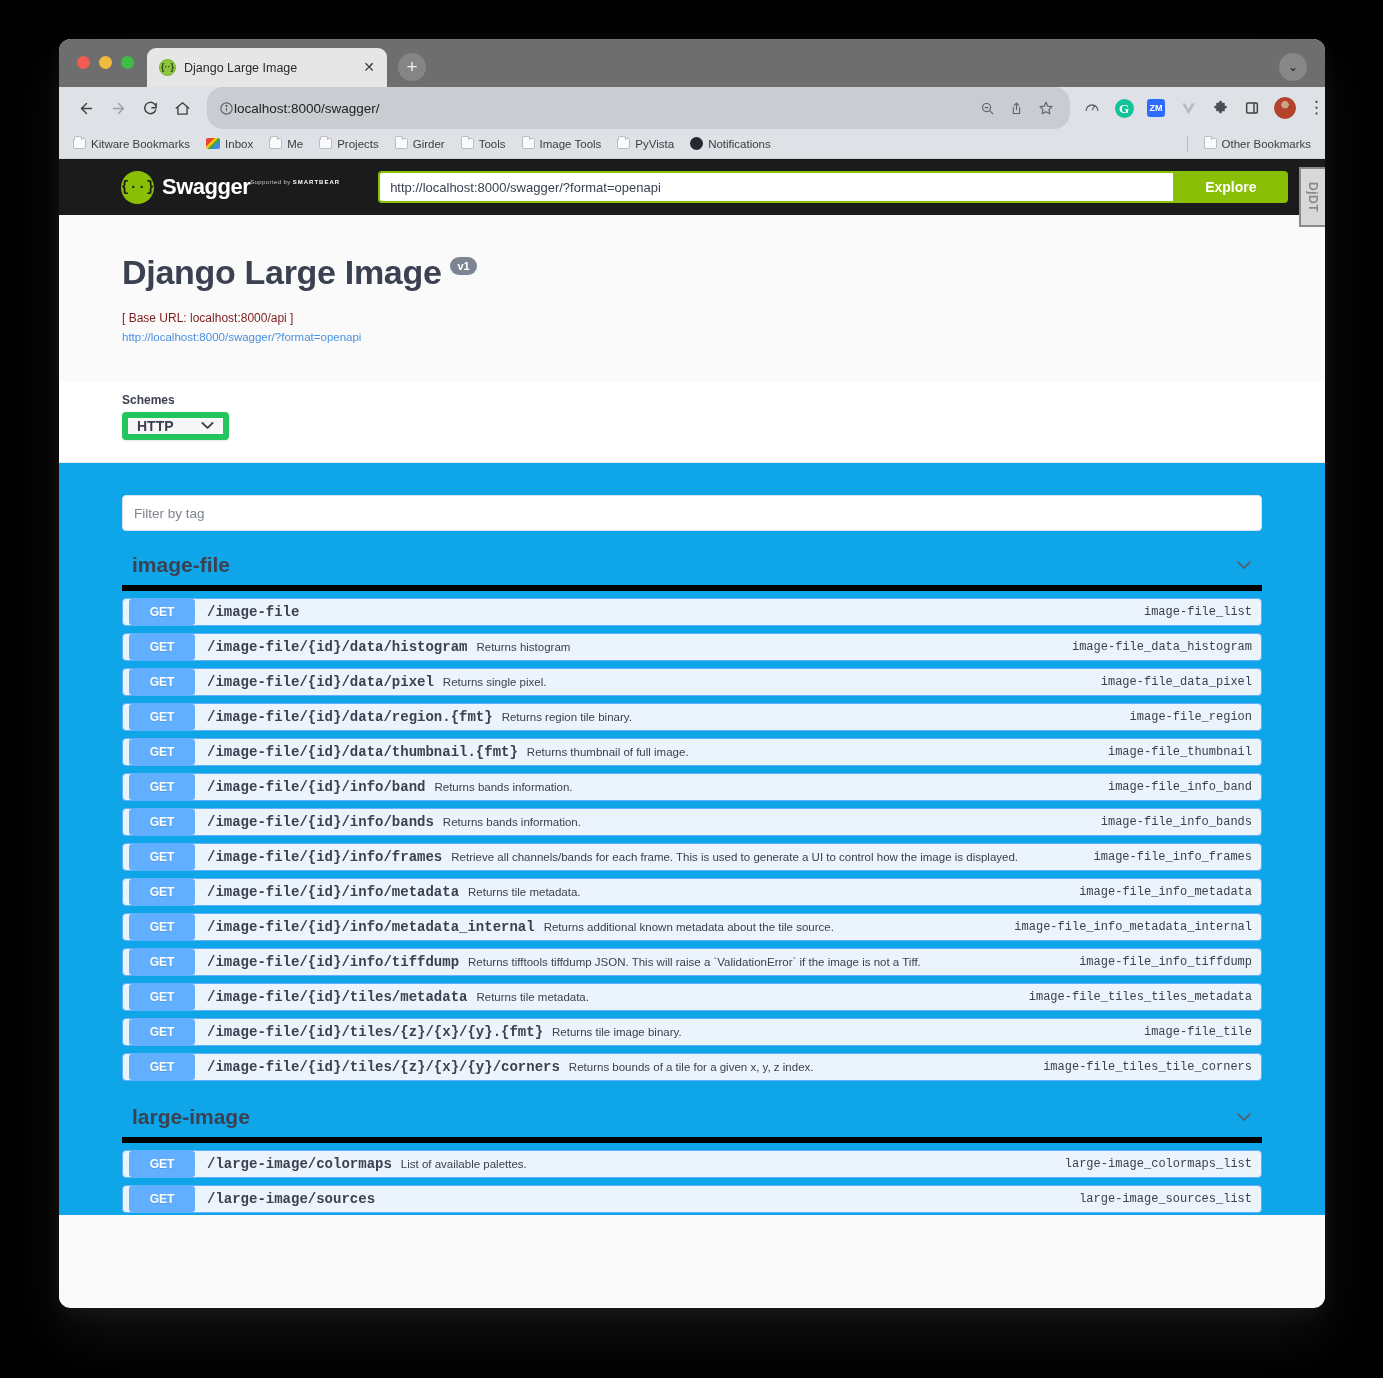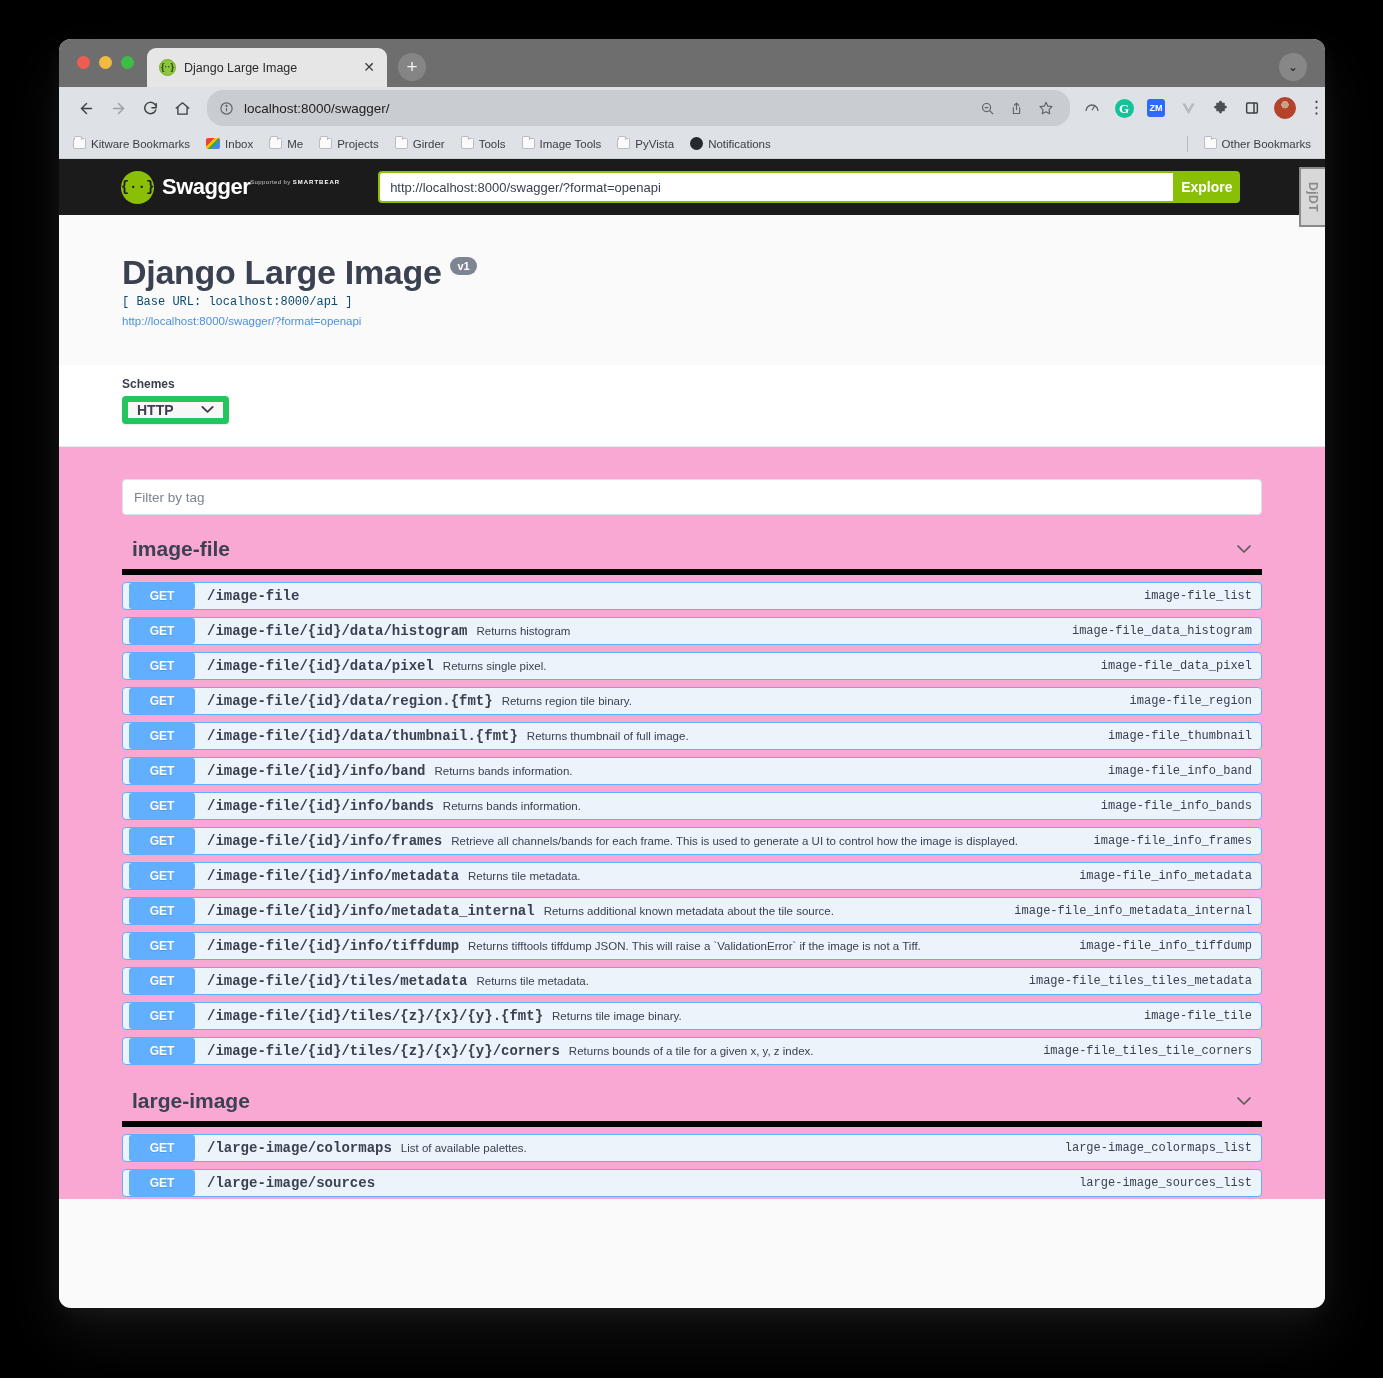--- a/index.html
+++ b/index.html
@@ -91,27 +91,26 @@
   .navbtn {
     width: 30px; height: 30px;
     display: flex; align-items: center; justify-content: center;
     border-radius: 50%;
     color: #3c4043;
     cursor: pointer;
   }
   .navbtn.disabled { color: #9aa0a6; }
   .omnibox {
     flex: 1 1 auto;
-    height: 36px;
+    height: 42px;
     background: #c9ccd1;
     border-radius: 16px;
     margin-left: 8px; margin-right: 6px;
     display: flex; align-items: center;
     padding: 0 12px;
-    gap: 10px;
     position: relative;
   }
   .omnibox .url {
     font-size: 13.5px; color: #202124;
     flex: 1 1 auto;
     white-space: nowrap; overflow: hidden;
   }
   .ob-icon { color: #5f6368; display: flex; align-items: center; }
   .ob-right { display: flex; align-items: center; gap: 14px; padding-right: 4px; }
   .ext-icons { display: flex; align-items: center; gap: 12px; padding-left: 4px; }
@@ -217,21 +216,21 @@
     padding: 0 10px;
     outline: none;
     font-family: "Liberation Sans", sans-serif;
   }
   .sw-explore {
     background: #89bf04;
     border: 2px solid #89bf04;
     border-radius: 0 4px 4px 0;
     color: #fff;
     font-size: 14px; font-weight: bold;
-    padding: 0 6px;
+    padding: 0 30px;
     cursor: pointer;
     font-family: "Liberation Sans", sans-serif;
   }
   .djdt {
     position: absolute; right: 0; top: 8px;
     width: 26px; height: 60px;
     background: #d8d8d8;
     border: 2px solid #8a8a8a;
     border-right: none;
     display: flex; align-items: center; justify-content: center;
@@ -253,23 +252,23 @@
   }
   .version-badge {
     background: #7d8492;
     color: #fff;
     font-size: 11px; font-weight: bold;
     padding: 3px 8px;
     border-radius: 10px;
     margin-top: 4px;
   }
   .base-url {
-    font-family: Liberation Mono, monospace;
-    font-size: 12px; color: #0c4a6e;
-    margin-top: 3px;
+    font-family: Liberation Sans, sans-serif;
+    font-size: 12px; color: #7f1d1d;
+    margin-top: 19px;
   }
   .spec-link {
     font-size: 11.5px; color: #4a90e2;
     margin-top: 6px; display: inline-block;
     text-decoration: none; cursor: pointer;
   }
 
   
   .schemes-wrap { background: #fff; padding: 12px 0 22px 0; border-bottom: 1px solid #ebebeb; }
   .schemes-label { font-size: 12px; font-weight: bold; color: #3b4151; margin-bottom: 5px; }
@@ -280,21 +279,21 @@
     background: #f7f7f7;
     display: flex; align-items: center; justify-content: space-between;
     padding: 0 9px;
     font-size: 14px; font-weight: bold; color: #3b4151;
     cursor: pointer;
     box-shadow: 0 1px 2px rgba(0,0,0,0.1);
   }
   .chev { color: #3b4151; font-size: 11px; }
 
   
-  .main-wrap { background: #f9a8d4; padding-top: 32px; }
+  .main-wrap { background: #0ea5e9; padding-top: 32px; }
   .filter-input {
     width: 100%; height: 36px;
     border: 1px solid #d9e2ee;
     border-radius: 4px;
     background: #fff;
     padding: 0 11px;
     font-size: 13.5px; color: #3b4151;
     outline: none;
     font-family: "Liberation Sans", sans-serif;
   }

